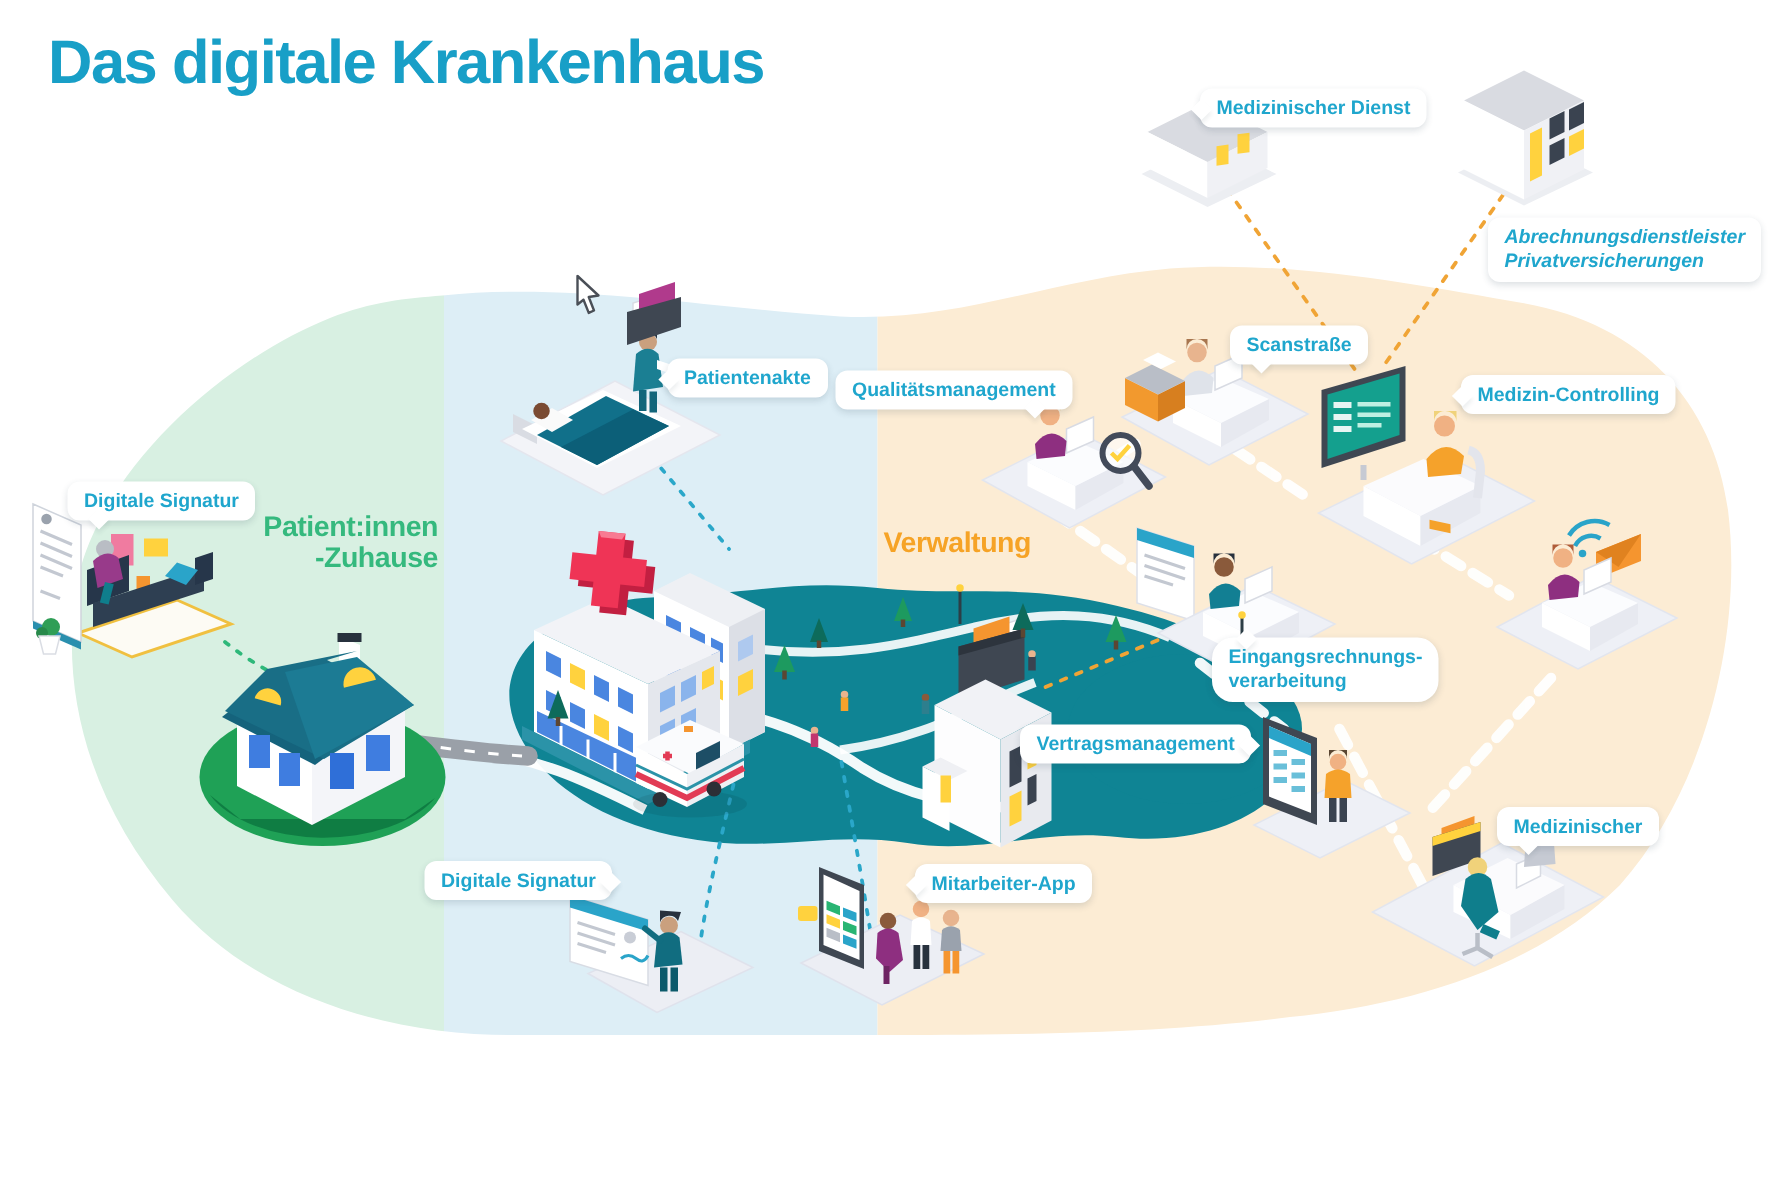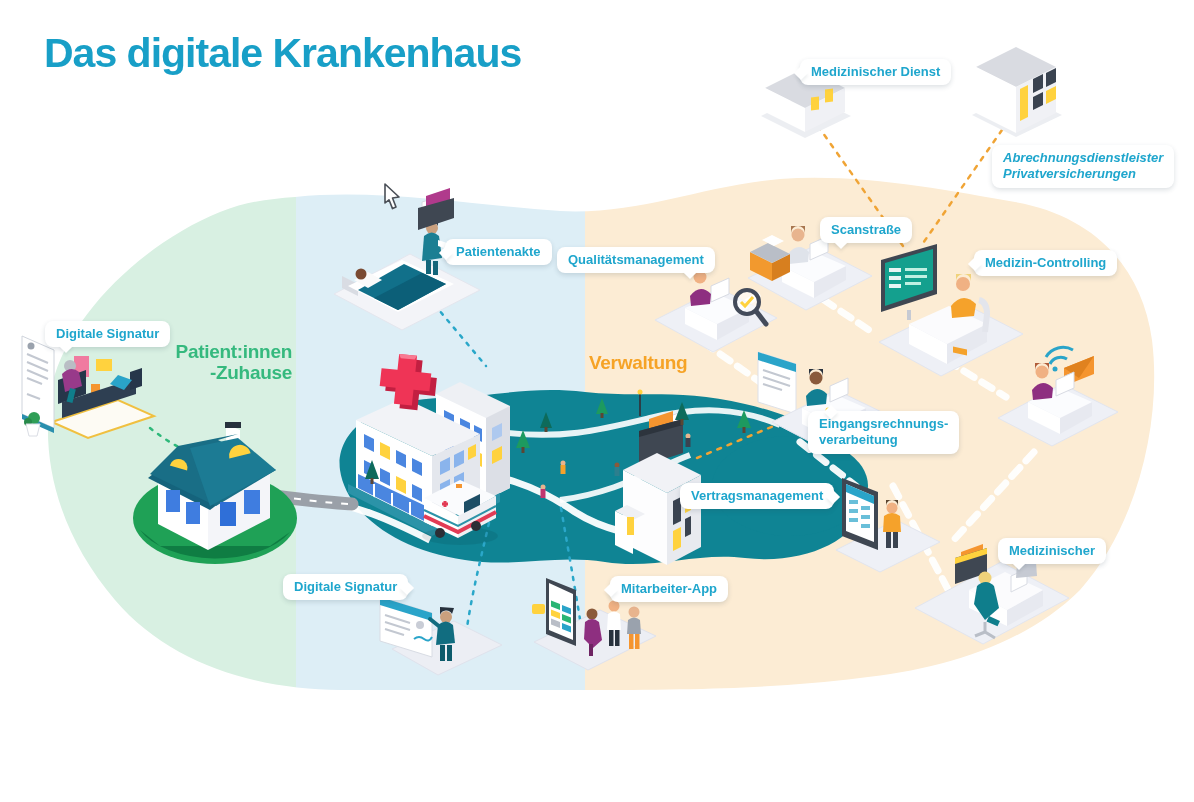--- a/index.html
+++ b/index.html
@@ -1,19 +1,19 @@
 <!DOCTYPE html>
 <html><head>
 <meta charset="utf-8">
 <style>
   html,body{margin:0;padding:0;background:#ffffff;}
   .stage{position:relative;width:1194px;height:802px;overflow:hidden;background:#fff;
          font-family:"Liberation Sans",sans-serif;}
   .scene-svg{position:absolute;left:0;top:0;}
-  .page-title{position:absolute;left:32px;top:18px;margin:12px;font-size:41px;font-weight:800;
+  .page-title{position:absolute;left:32px;top:18px;margin:0;font-size:41px;font-weight:800;
               letter-spacing:-1px;color:#189fc7;}
   .zone-label{position:absolute;font-weight:bold;font-size:19px;line-height:1.12;
               white-space:pre-line;letter-spacing:-0.3px;}
   .zl-home{left:150px;top:341px;width:142px;text-align:right;color:#35b97e;}
   .zl-medical{left:412px;top:341px;width:160px;text-align:right;color:#1f9ec6;}
   .zl-admin{left:589px;top:352px;color:#f6a326;}
   .callout{position:absolute;background:#ffffff;color:#1fa6cd;font-weight:bold;font-size:13px;
            line-height:1.25;padding:5px 11px;border-radius:8px;white-space:pre-line;
            box-shadow:0 2px 5px rgba(40,60,80,.16);z-index:5;}
   .callout::after{display:none;content:"";position:absolute;width:10px;height:10px;background:#fff;
@@ -494,21 +494,21 @@
 <div class="zone-label zl-admin">Verwaltung</div>
 
 <div class="callout tail-bl" style="left:45px;top:321px;">Digitale Signatur</div>
 <div class="callout tail-l" style="left:445px;top:239px;">Patientenakte</div>
 <div class="callout tail-br" style="left:557px;top:247px;">Qualitätsmanagement</div>
 <div class="callout tail-bl" style="left:820px;top:217px;">Scanstraße</div>
 <div class="callout tail-l" style="left:800px;top:59px;">Medizinischer Dienst</div>
 <div class="callout" style="left:992px;top:145px;text-align:left;font-style:italic;">Abrechnungsdienstleister
 Privatversicherungen</div>
 <div class="callout tail-l" style="left:974px;top:250px;">Medizin-Controlling</div>
-<div class="callout tail-tl" style="left:808px;top:411px;text-align:left;">Eingangsrechnungs-
+<div class="callout tail-tl" style="left:808px;top:425px;text-align:left;border-radius:14px;">Eingangsrechnungs-
 verarbeitung</div>
 <div class="callout tail-r" style="left:680px;top:483px;">Vertragsmanagement</div>
 <div class="callout tail-r" style="left:283px;top:574px;">Digitale Signatur</div>
 <div class="callout tail-l" style="left:610px;top:576px;">Mitarbeiter-App</div>
 <div class="callout tail-bl" style="left:998px;top:538px;">Medizinischer</div>
 
 
 <div class="cursor">
   <svg width="22" height="30" viewBox="0 0 22 30">
     <path d="M2,1 L16,14 L9.5,15 L13,24 L9.5,25.6 L6,16.8 L2,20 Z" fill="#ffffff" stroke="#4a4f57" stroke-width="1.6" stroke-linejoin="round"></path>

